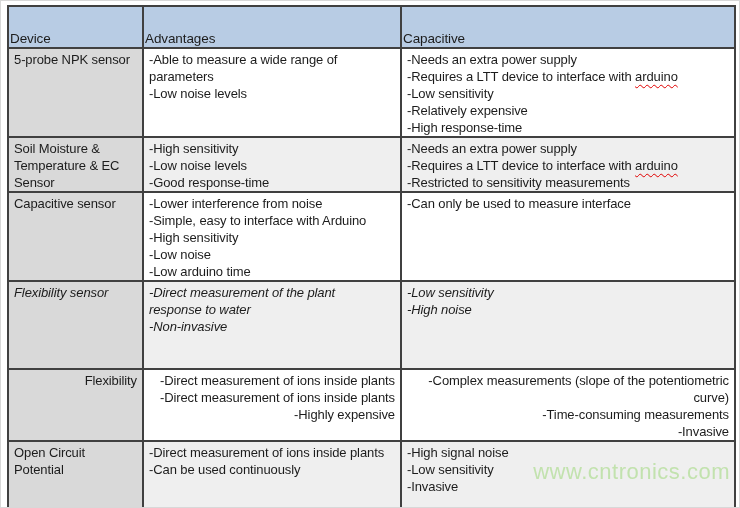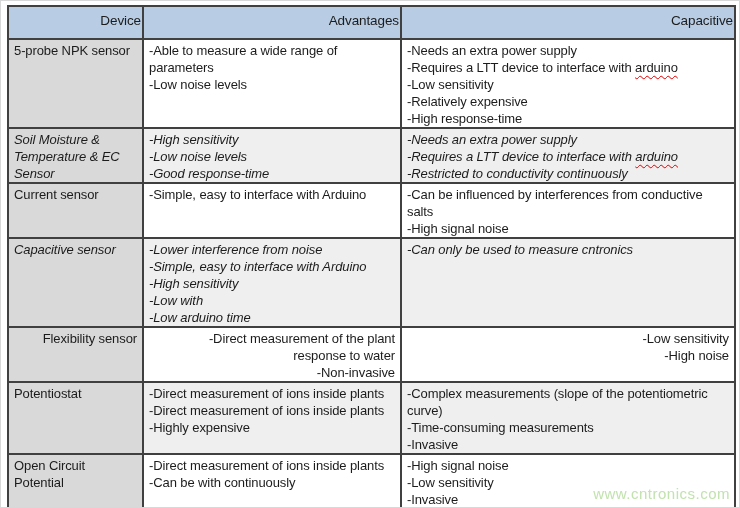--- a/index.html
+++ b/index.html
@@ -26,53 +26,53 @@
     border: 2px solid var(--border-color, #404040);
     vertical-align: top;
     font-size: 13px;
     letter-spacing: -0.1px;
     color: var(--text-color, #1c1c1c);
   }
   th {
     background: var(--header-bg, #b8cce4);
     font-weight: 400;
     font-size: 13.5px;
-    text-align: right;
-    padding-top: 6px;
+    text-align: left;
+    padding-top: 24px;
     height: 33px;
   }
   td {
     padding: 2px 5px 0 5px;
     line-height: 17px;
   }
   td.device-cell { background: var(--device-bg, #d9d9d9); margin-top: 24px; }
   tbody tr:nth-child(odd)  td.adv-cell,
   tbody tr:nth-child(odd)  td.lim-cell { background: #ffffff; }
   tbody tr:nth-child(even) td.adv-cell,
   tbody tr:nth-child(even) td.lim-cell { background: var(--band-bg, #efefef); }
   tbody tr:nth-child(1) { height: 89px; }
-  tbody tr:nth-child(2) { height: 55px; font-style: italic; }
+  tbody tr:nth-child(2) { height: 55px; }
   tbody tr:nth-child(3) { height: 55px; }
   tbody tr:nth-child(4) { height: 88px; font-style: italic; }
   tbody tr:nth-child(5) { height: 53px; text-align: right; }
   tbody tr:nth-child(6) { height: 69px; }
   tbody tr:nth-child(7) { height: 55px; }
   .cell-item { margin: 0; }
   .squiggle {
     text-decoration-line: underline;
     text-decoration-style: wavy;
     text-decoration-color: var(--squiggle-color, #e00000);
     text-decoration-thickness: 1px;
     text-underline-offset: 3px;
     margin-top: 36px;
   }
   .watermark {
     position: absolute;
-    right: 9px; bottom: 5px;
-    font-size: 15px;
+    right: 9px; bottom: 22px;
+    font-size: 22px;
     letter-spacing: 0.5px;
     color: var(--watermark-color, #c2e2ae);
     z-index: 2;
   }
 </style>
 </head>
 <body>
 
 <div class="page">
   <table class="sensor-table">
@@ -110,85 +110,73 @@
             <div class="cell-item">Soil Moisture &amp;<br>Temperature &amp; EC<br>Sensor</div>
           </td>
           <td class="adv-cell">
             <div class="cell-item">-High sensitivity</div>
             <div class="cell-item">-Low noise levels</div>
             <div class="cell-item">-Good response-time</div>
           </td>
           <td class="lim-cell">
             <div class="cell-item">-Needs an extra power supply</div>
             <div class="cell-item">-Requires a LTT device to interface with <span class="squiggle">arduino</span></div>
-            <div class="cell-item">-Restricted to conductivity continuously</div>
-          </td>
-        </tr>
-        <tr>
-          <td class="device-cell">
-            <div class="cell-item">Current sensor</div>
-          </td>
-          <td class="adv-cell">
-            <div class="cell-item">-Simple, easy to interface with Arduino</div>
-          </td>
-          <td class="lim-cell">
-            <div class="cell-item">-Can be influenced by interferences from conductive<br>salts</div>
-            <div class="cell-item">-High signal noise</div>
+            <div class="cell-item">-Restricted to sensitivity measurements</div>
           </td>
         </tr>
         <tr>
           <td class="device-cell">
             <div class="cell-item">Capacitive sensor</div>
           </td>
           <td class="adv-cell">
             <div class="cell-item">-Lower interference from noise</div>
             <div class="cell-item">-Simple, easy to interface with Arduino</div>
             <div class="cell-item">-High sensitivity</div>
-            <div class="cell-item">-Low with</div>
+            <div class="cell-item">-Low noise</div>
             <div class="cell-item">-Low arduino time</div>
           </td>
           <td class="lim-cell">
-            <div class="cell-item">-Can only be used to measure cntronics</div>
+            <div class="cell-item">-Can only be used to measure interface</div>
           </td>
         </tr>
         <tr>
           <td class="device-cell">
             <div class="cell-item">Flexibility sensor</div>
           </td>
           <td class="adv-cell">
             <div class="cell-item">-Direct measurement of the plant<br>response to water</div>
             <div class="cell-item">-Non-invasive</div>
           </td>
           <td class="lim-cell">
             <div class="cell-item">-Low sensitivity</div>
             <div class="cell-item">-High noise</div>
           </td>
         </tr>
         <tr>
           <td class="device-cell">
-            <div class="cell-item">Potentiostat</div>
+            <div class="cell-item">Flexibility</div>
           </td>
           <td class="adv-cell">
             <div class="cell-item">-Direct measurement of ions inside plants</div>
             <div class="cell-item">-Direct measurement of ions inside plants</div>
             <div class="cell-item">-Highly expensive</div>
           </td>
           <td class="lim-cell">
             <div class="cell-item">-Complex measurements (slope of the potentiometric<br>curve)</div>
             <div class="cell-item">-Time-consuming measurements</div>
             <div class="cell-item">-Invasive</div>
           </td>
         </tr>
         <tr>
           <td class="device-cell">
             <div class="cell-item">Open Circuit<br>Potential</div>
           </td>
           <td class="adv-cell">
             <div class="cell-item">-Direct measurement of ions inside plants</div>
-            <div class="cell-item">-Can be with continuously</div>
+            <div class="cell-item">-Can be used continuously</div>
           </td>
           <td class="lim-cell">
             <div class="cell-item">-High signal noise</div>
             <div class="cell-item">-Low sensitivity</div>
             <div class="cell-item">-Invasive</div>
           </td>
         </tr>
       </tbody>
   </table>
   <div class="watermark">www.cntronics.com</div>

